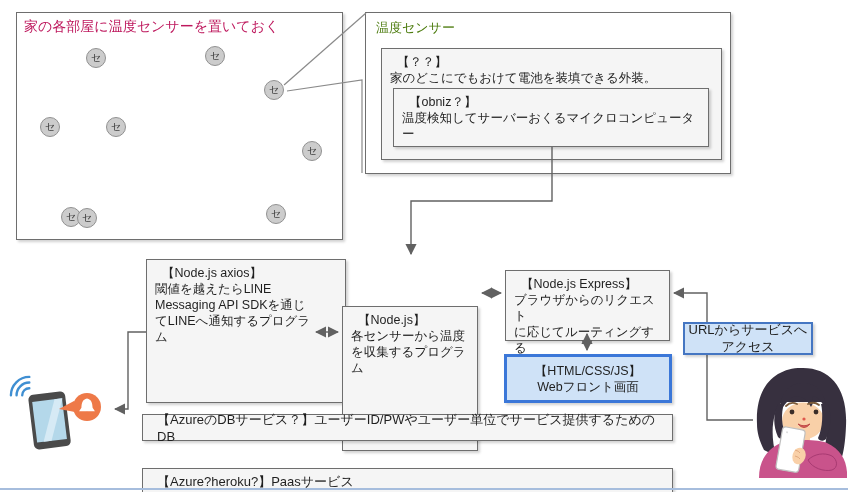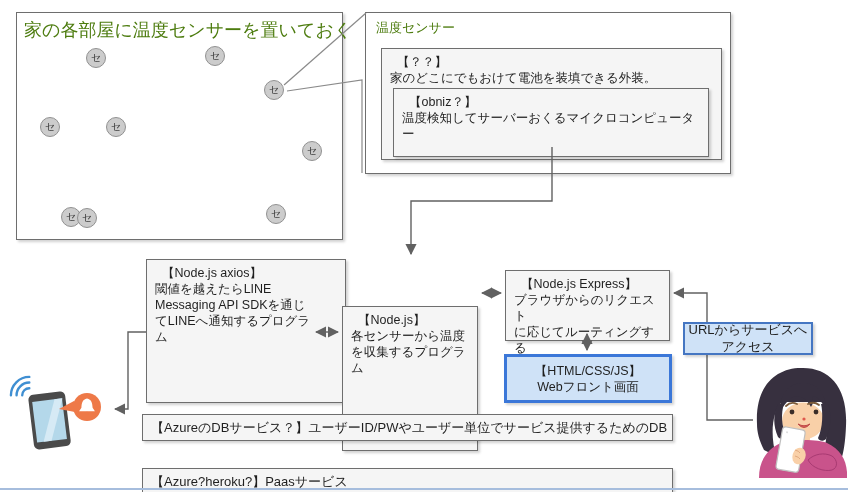--- a/index.html
+++ b/index.html
@@ -18,24 +18,24 @@
   .btitle{padding-left:7px;white-space:pre-line;}
   .bbody{white-space:pre-line;}
   .center{display:flex;flex-direction:column;align-items:center;justify-content:center;text-align:center;}
   .blue{background:#cfe2f7;border:2px solid #4576c2;}
   .blue-strong{background:#cfe2f7;border:3px solid #3b77d8;}
   .room{position:absolute;border:1.5px solid #636363;background:#fff;display:flex;
         align-items:center;justify-content:center;font-size:14px;color:#111;text-align:center;line-height:1.15;}
   .sensor{position:absolute;width:20px;height:20px;border-radius:50%;background:#ccc;
           border:1px solid #919191;color:#333;font-size:10px;display:flex;align-items:center;
           justify-content:center;z-index:3;}
-  .fptitle{position:absolute;left:24px;top:18px;font-size:18px;color:#4d7c0f;}
+  .fptitle{position:absolute;left:24px;top:18px;font-size:14px;color:#be185d;}
   .boxlabel{position:absolute;font-size:13px;color:#4d7c0f;}
   .bar{position:absolute;background:#f5f5f5;border:1px solid #6e6e6e;box-shadow:1.5px 2px 2.5px rgba(0,0,0,.18);
-       display:flex;align-items:center;padding-left:8px;font-size:13px;z-index:1;}
+       display:flex;align-items:center;padding-left:14px;font-size:13px;z-index:1;}
 </style>
 </head>
 <body>
 
 <div id="canvas">
 
   <svg class="lyr under">
     <defs>
       <marker id="arrU" viewBox="0 0 10 10" refX="9" refY="5" markerWidth="8" markerHeight="8" orient="auto-start-reverse">
         <path d="M0,0 L10,5 L0,10 z" fill="#616161"></path>
@@ -67,21 +67,21 @@
   <div class="sensor" style="left:77px;top:208px;">セ</div>
   <div class="sensor" style="left:266px;top:204px;">セ</div>
 
   <div class="box white" style="left:365px;top:12px;width:366px;height:162px;"></div>
   <div class="boxlabel" style="left:376px;top:19px;z-index:2;">温度センサー</div>
 
   <div class="box pad" style="left:381px;top:48px;width:341px;height:112px;">
     <div class="btitle">【？？】</div>
     <div class="bbody">家のどこにでもおけて電池を装填できる外装。</div>
   </div>
-  <div class="box pad" style="left:393px;top:88px;width:316px;height:69px;">
+  <div class="box pad" style="left:393px;top:88px;width:316px;height:59px;">
     <div class="btitle">【obniz？】</div>
     <div class="bbody">温度検知してサーバーおくるマイクロコンピューター</div>
   </div>
 
   <div class="box pad" style="left:146px;top:259px;width:200px;height:144px;">
     <div class="btitle">【Node.js axios】</div>
     <div class="bbody">閾値を越えたらLINE
 Messaging API SDKを通じ
 てLINEへ通知するプログラ
 ム</div>

